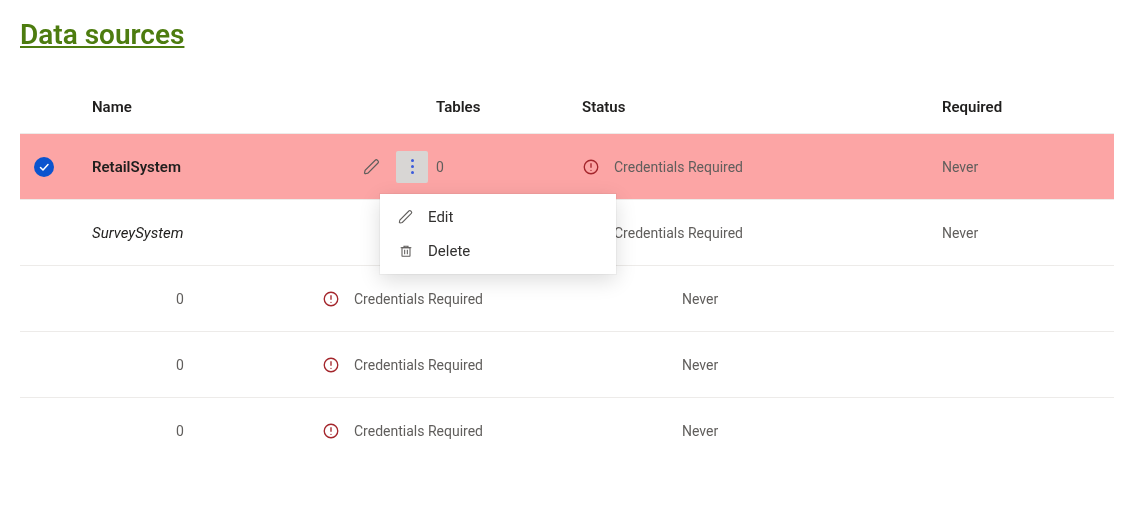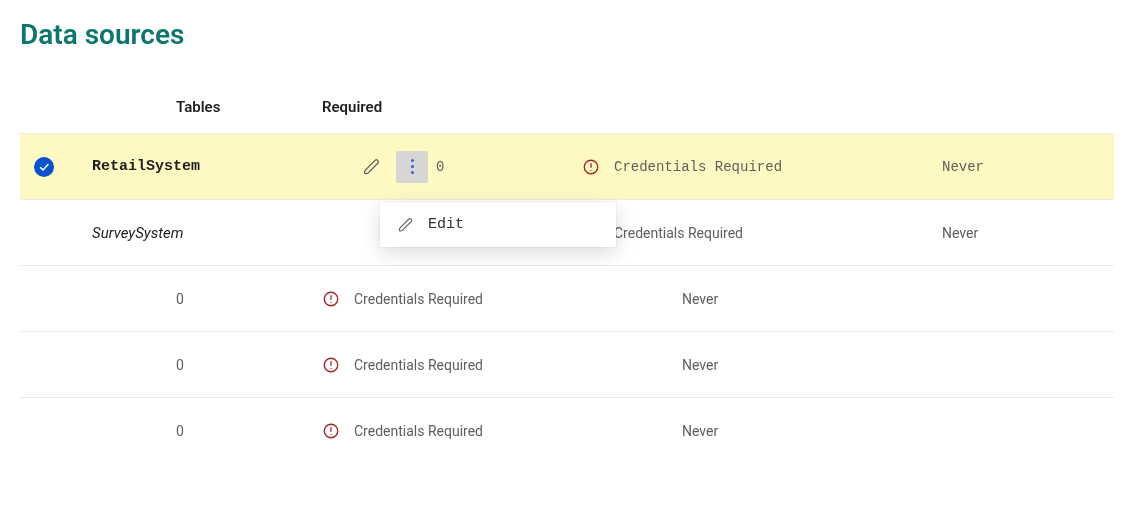--- a/index.html
+++ b/index.html
@@ -13,21 +13,22 @@
     height: 522px;
     overflow: hidden;
   }
   .page {
     padding: 0 20px;
   }
   h1.page-title {
     font-size: 28px;
     font-weight: 600;
     margin: 18px 0 30px 0;
-    color: #0f766e;
+    color: #4d7c0f;
+    text-decoration: underline;
   }
   .table {
     width: 100%;
     border-collapse: collapse;
   }
   .thead-row, .row {
     display: flex;
     align-items: center;
     width: 100%;
   }
@@ -39,22 +40,21 @@
   }
   .row {
     height: 66px;
     border-top: 1px solid #edebe9;
     position: relative;
   }
   .row:first-of-type {
     border-top: none;
   }
   .row.selected {
-    background: #fef9c3;
-    font-family: Liberation Mono, monospace;
+    background: #fca5a5;
   }
   .col-check  { width: 72px;  display:flex; justify-content:flex-start; padding-left: 14px; }
   .col-name   { flex: 0 0 260px; padding-left: 0; }
   .col-edit   { width: 40px; display:flex; justify-content:center; }
   .col-more   { width: 40px; display:flex; justify-content:center; }
   .col-tables { width: 150px; padding-left: 4px; }
   .col-status { flex: 0 0 360px; display:flex; align-items:center; gap: 14px; }
   .col-refreshed { flex: 1; }
   .thead-row .col-check,
   .thead-row .col-edit,
@@ -92,21 +92,21 @@
   .icon-btn svg { display:block; }
 
   .status-icon {
     color: #a4262c;
     display:inline-flex;
   }
 
   
   .context-menu {
     position: absolute;
-    top: 68px;
+    top: 60px;
     left: 360px;
     width: 236px;
     background: #ffffff;
     box-shadow: 0 6px 20px rgba(0,0,0,0.14), 0 0 0 1px rgba(0,0,0,0.03);
     z-index: 50;
     padding: 6px 0;
   }
   .context-menu-item {
     display:flex;
     align-items:center;
@@ -133,23 +133,25 @@
 <body>
 
 <div class="page">
 
   <h1 class="page-title">Data sources</h1>
 
   <div class="table">
 
     <div class="thead-row">
       <div class="col-check"></div>
+      <div class="col-name">Name</div>
       <div class="col-edit"></div>
       <div class="col-more"></div>
       <div class="col-tables">Tables</div>
+      <div class="col-status">Status</div>
       <div class="col-refreshed">Required</div>
     </div>
 
     <div class="row selected" style="position:relative">
       <div class="col-check">
         <span class="check-circle checked">
           <svg width="12" height="12" viewBox="0 0 24 24" fill="none" stroke="white" stroke-width="3" stroke-linecap="round" stroke-linejoin="round">
               <polyline points="5 13 10 18 20 7"></polyline>
             </svg>
         </span>
@@ -186,20 +188,32 @@
 
       <div class="context-menu">
         <div class="context-menu-item">
           <span class="mi-icon">
             <svg width="16" height="16" viewBox="0 0 24 24" fill="none" stroke="#605e5c" stroke-width="1.6">
                 <path d="M3 21l3.5-.8L20 6.7a2 2 0 0 0 0-2.8l-.9-.9a2 2 0 0 0-2.8 0L2.8 16.5 2 20z"></path>
               </svg>
           </span>
           <span>Edit</span>
         </div>
+        <div class="context-menu-item">
+          <span class="mi-icon">
+            <svg width="16" height="16" viewBox="0 0 24 24" fill="none" stroke="#605e5c" stroke-width="1.6">
+                <rect x="6" y="7" width="12" height="13" rx="1"></rect>
+                <path d="M4 7h16"></path>
+                <path d="M9 7V5h6v2"></path>
+                <line x1="10" y1="10" x2="10" y2="17"></line>
+                <line x1="14" y1="10" x2="14" y2="17"></line>
+              </svg>
+          </span>
+          <span>Delete</span>
+        </div>
       </div>
     </div>
 
     <div class="row">
       <div class="col-check"></div>
       <div class="col-name">SurveySystem</div>
       <div class="col-edit"></div>
       <div class="col-more"></div>
       <div class="col-tables cell-tables">0</div>
       <div class="col-status">

